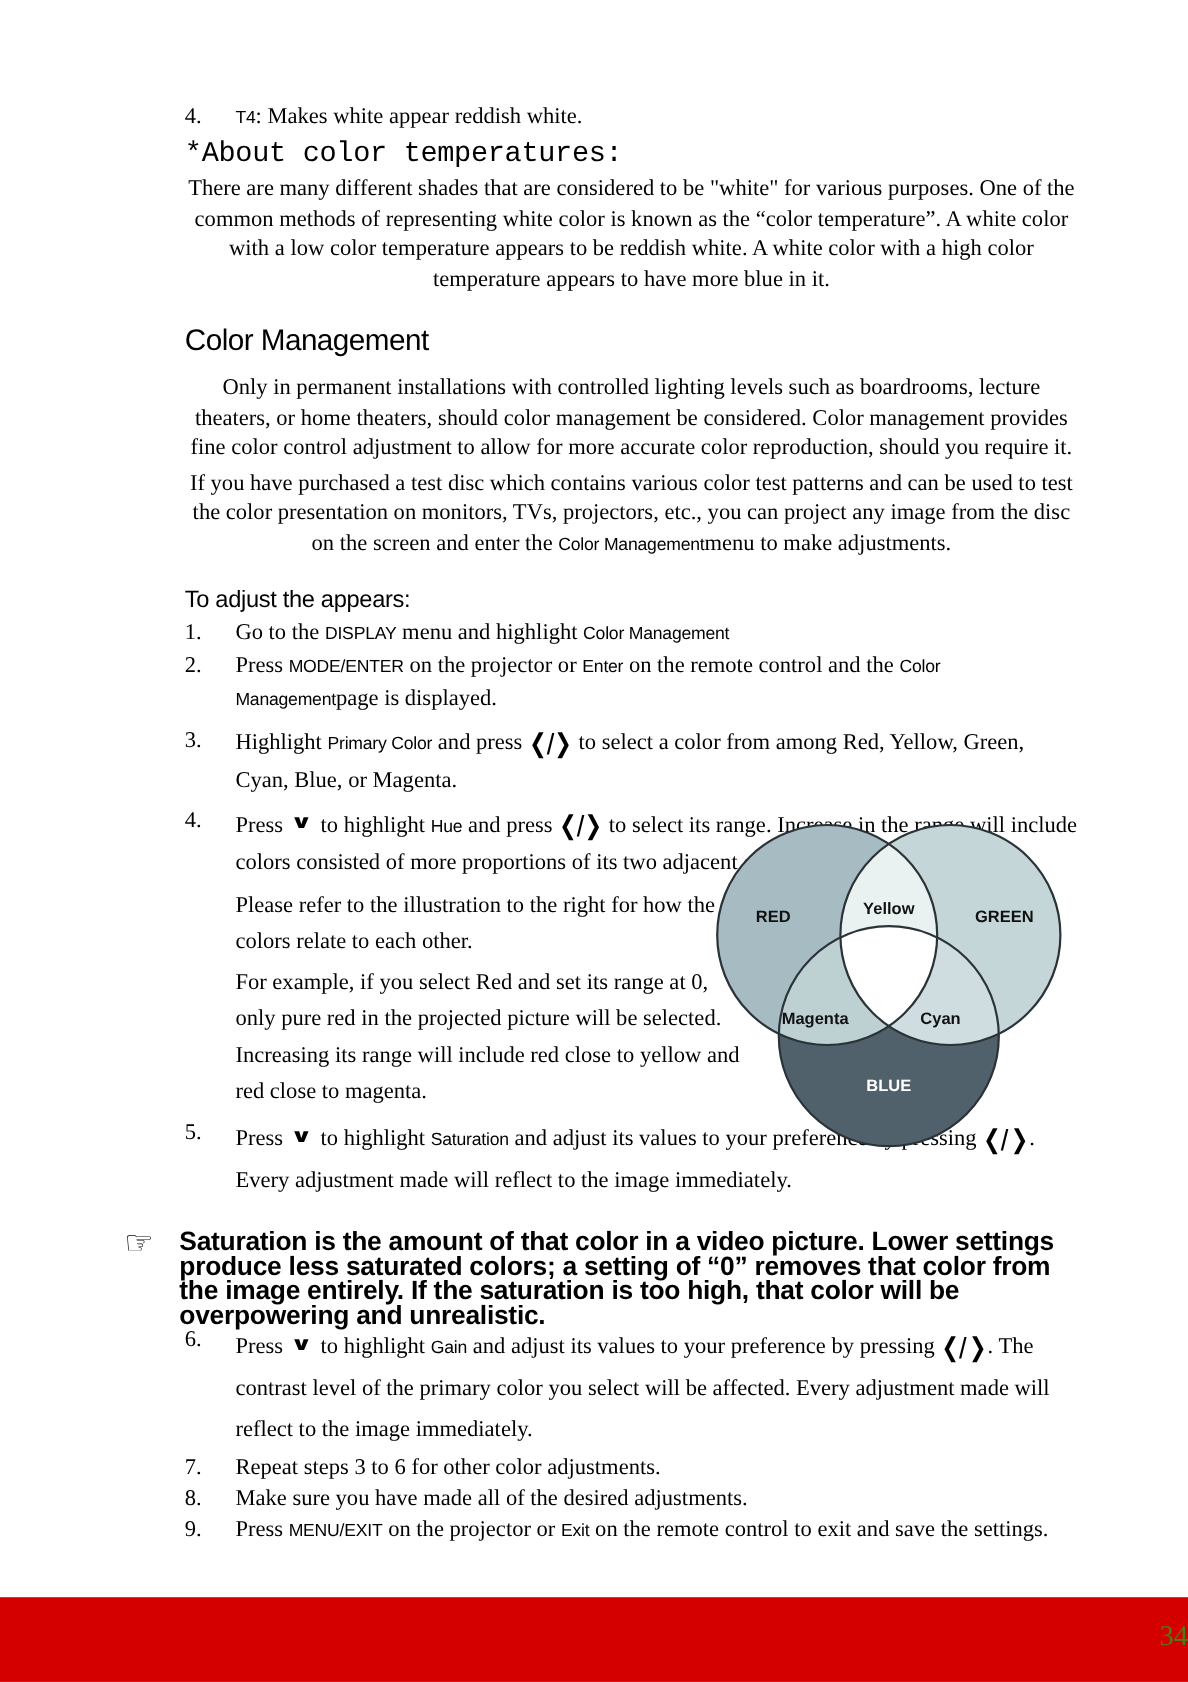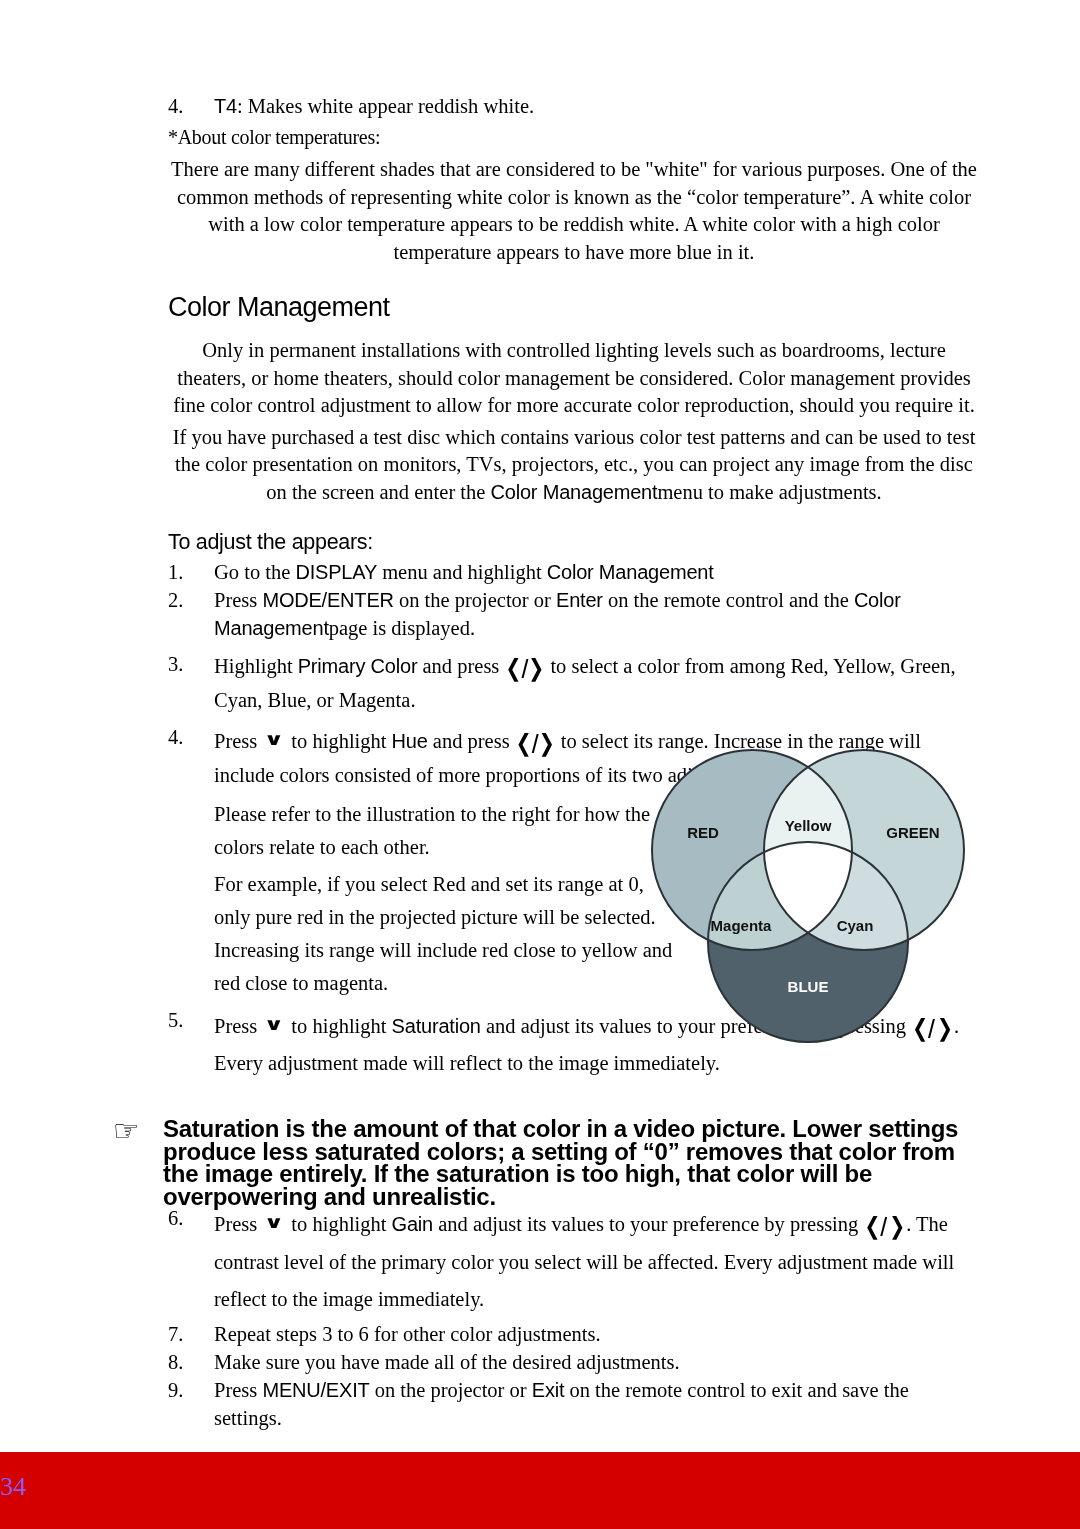--- a/index.html
+++ b/index.html
@@ -26,39 +26,39 @@
   .content {
     position: absolute;
     left: 168px;
     top: 92px;
     width: 812px;
   }
 
   
   .ui {
     font-family: "Liberation Sans", sans-serif;
-    font-size: 20px;
+    font-size: 16px;
     letter-spacing: -0.2px;
   }
 
   .num-line {
     font-size: 20.5px;
     line-height: 28px;
     display: flex;
   }
   .num-line .n {
     width: 46px;
     flex: 0 0 46px;
     font-size: 20.5px;
   }
   .num-line .txt { flex: 1; }
 
   .subhead {
-    font-family: Liberation Serif, serif;
-    font-size: 20px;
+    font-family: Liberation Mono, monospace;
+    font-size: 26px;
     line-height: 30px;
     letter-spacing: -0.3px;
     margin-top: 2px;
   }
 
   .para {
     font-size: 20.5px;
     line-height: 27.5px;
     text-align: center;
     margin-top: 4px;
@@ -171,22 +171,22 @@
     top: 1452px;
     width: 1080px;
     height: 77px;
     background: #d40000;
   }
   .footer-page {
     position: absolute;
     left: 0;
     top: 1472px;
     width: 1080px;
-    text-align: left;
-    color: #8b5cf6;
+    text-align: right;
+    color: #4d7c0f;
     font-family: "Liberation Serif", serif;
     font-size: 26px;
   }
 </style>
 </head>
 <body>
 
 <div class="page">
 
   <div class="content">

